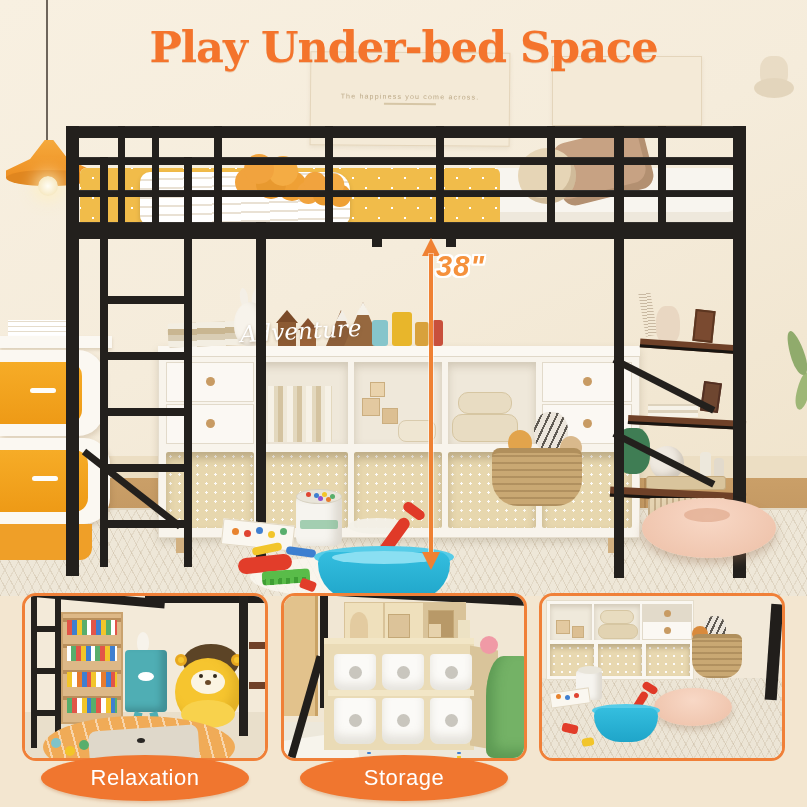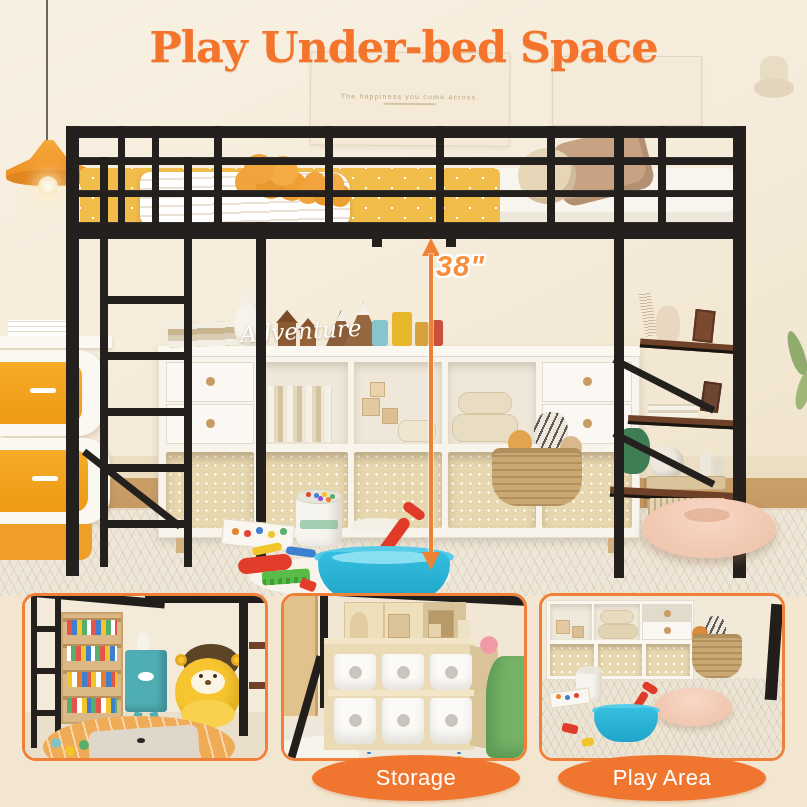--- a/index.html
+++ b/index.html
@@ -404,20 +404,20 @@
       <div class="ps" style="left:92px;top:94px;width:8px;height:30px;background:#E03A28;border-radius:4px;transform:rotate(32deg)"></div>
       <div class="ps" style="left:100px;top:88px;width:16px;height:8px;background:#E03A28;border-radius:4px;transform:rotate(32deg)"></div>
       <div class="ps" style="left:50px;top:108px;width:68px;height:13px;border-radius:50%;background:#56CCE8"></div>
       <div class="ps" style="left:52px;top:112px;width:64px;height:34px;background:linear-gradient(#34BEDF,#1FA5C9);border-radius:8px 8px 26px 26px"></div>
       <div class="ps" style="left:20px;top:128px;width:16px;height:9px;background:#E23D2A;border-radius:3px;transform:rotate(12deg)"></div>
       <div class="ps" style="left:40px;top:142px;width:12px;height:8px;background:#F2C52A;border-radius:3px;transform:rotate(-10deg)"></div>
       <div class="ps" style="left:226px;top:8px;width:12px;height:96px;background:#211E1B;transform:rotate(4deg)"></div>
     </div>
   </figure>
 
-  <div class="pill" style="left:312px">
+  <div class="pill" style="left:41px">
+    <span>Relaxation</span>
+  </div>
+  <div class="pill" style="left:300px">
     <span>Storage</span>
   </div>
-  <div class="pill" style="left:558px">
-    <span>Play Area</span>
-  </div>
 
 </div>
 
 </body></html>

